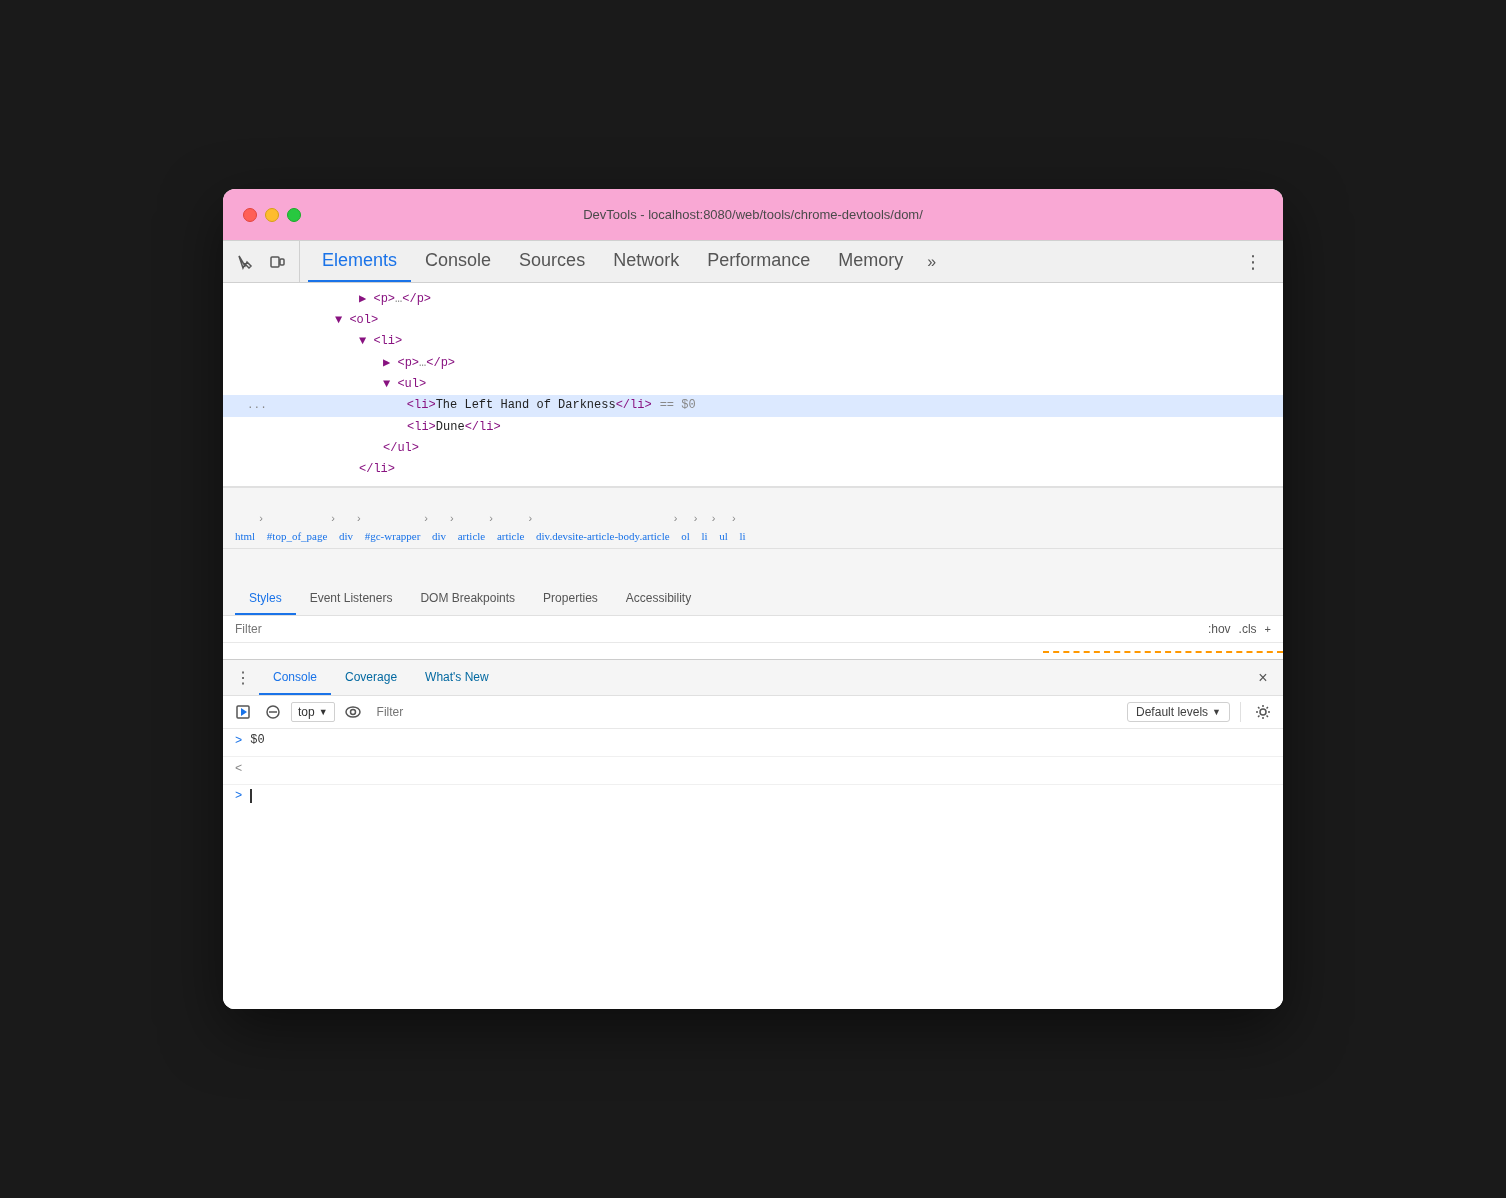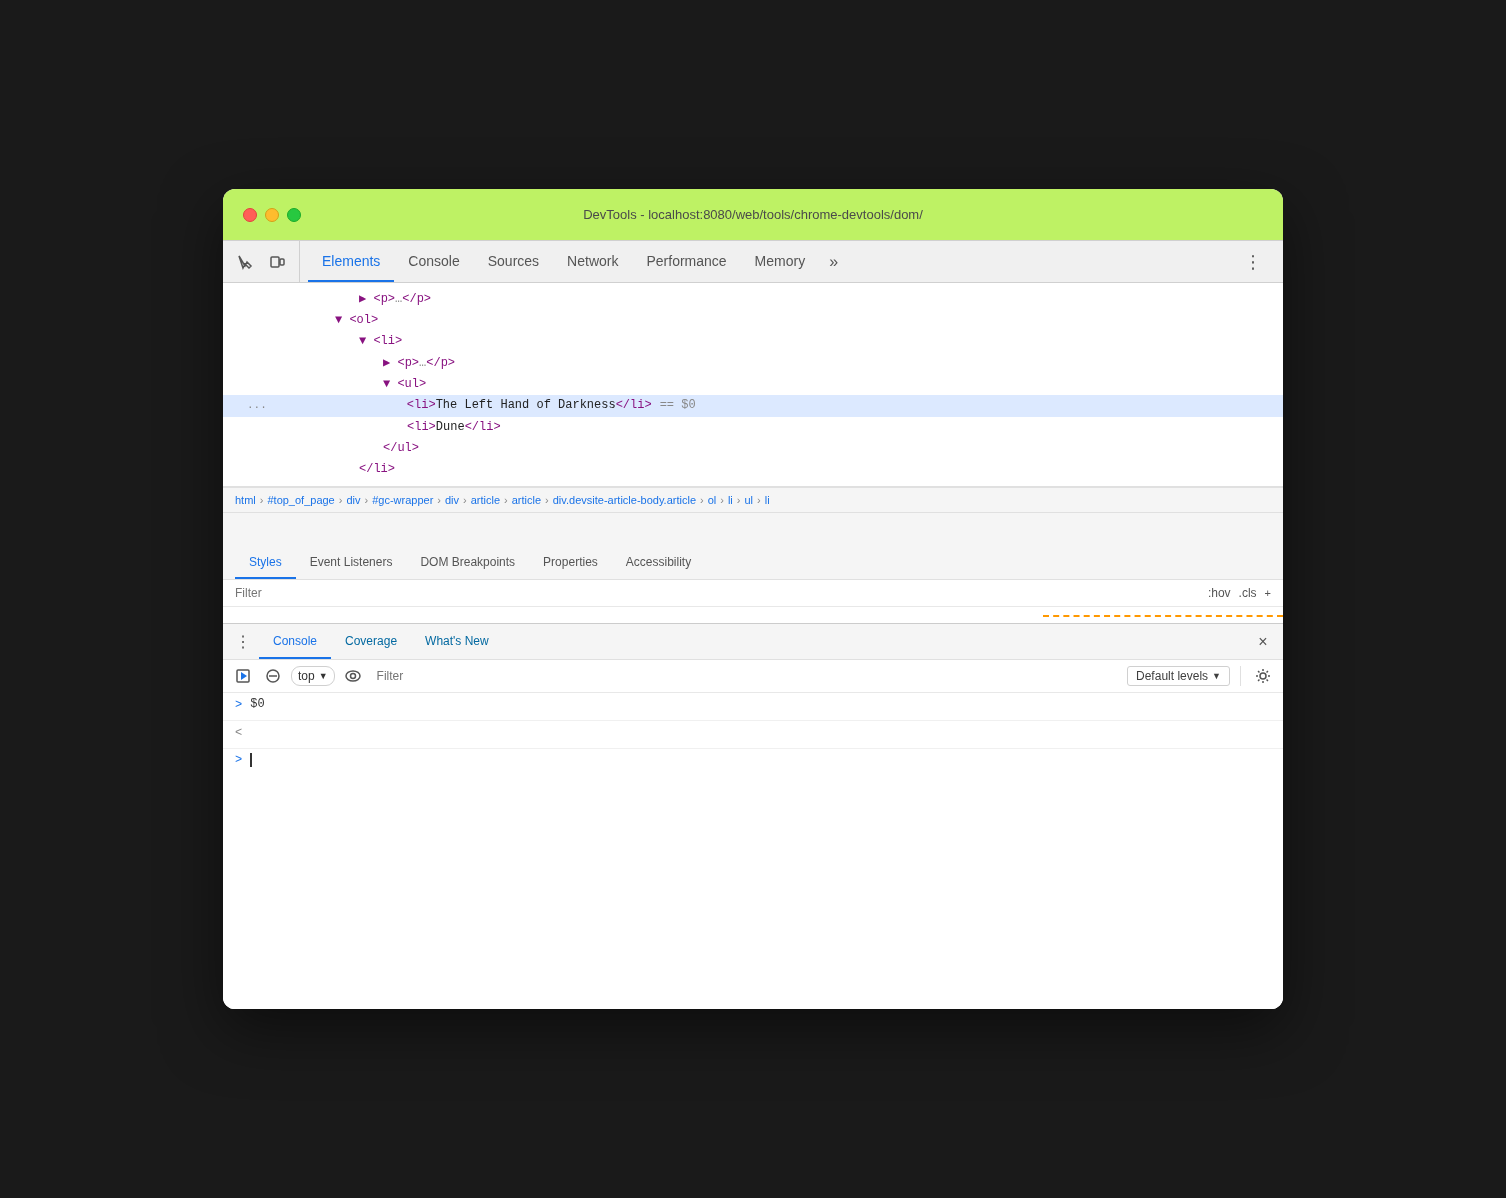--- a/index.html
+++ b/index.html
@@ -16,21 +16,21 @@
       height: 820px;
       background: #f5f5f5;
       border-radius: 12px;
       box-shadow: 0 20px 60px rgba(0,0,0,0.5);
       overflow: hidden;
       display: flex;
       flex-direction: column;
     }
     
     .titlebar {
-      background: #bef264;
+      background: #f9a8d4;
       height: 52px;
       display: flex;
       align-items: center;
       padding: 0 20px;
       border-bottom: 1px solid #d0d0d0;
       position: relative;
       flex-shrink: 0;
     }
     .traffic-lights {
       display: flex;
@@ -81,21 +81,21 @@
       align-items: center;
       justify-content: center;
       border-radius: 4px;
       color: #555;
       font-size: 14px;
     }
     .tab {
       display: flex;
       align-items: center;
       padding: 0 14px;
-      font-size: 14px;
+      font-size: 18px;
       color: #555;
       cursor: pointer;
       border-bottom: 2px solid transparent;
       white-space: nowrap;
       font-weight: 400;
     }
     .tab.active {
       color: #1a73e8;
       border-bottom: 2px solid #1a73e8;
       font-weight: 500;
@@ -171,21 +171,22 @@
       display: flex;
       align-items: center;
       gap: 4px;
       overflow-x: auto;
       flex-shrink: 0;
     }
     .bc-item {
       color: #1a73e8;
       cursor: pointer;
       white-space: nowrap;
-      font-family: Liberation Sans, sans-serif;
+      font-family: Liberation Serif, serif;
+      margin-top: 36px;
     }
     .bc-sep { color: #888; }
     
     .panel-tabs {
       background: #f5f5f5;
       border-bottom: 1px solid #e0e0e0;
       display: flex;
       align-items: stretch;
       padding: 0 12px;
       flex-shrink: 0;
@@ -303,21 +304,21 @@
       display: flex;
       align-items: center;
       justify-content: center;
       color: #555;
       font-size: 13px;
     }
     .console-context-select {
       display: flex;
       align-items: center;
       border: 1px solid #d0d0d0;
-      border-radius: 9px;
+      border-radius: 2px;
       padding: 2px 6px;
       font-size: 12px;
       color: #333;
       cursor: pointer;
       background: #fff;
       gap: 4px;
       text-align: center;
     }
     .console-eye-btn {
       width: 24px;

